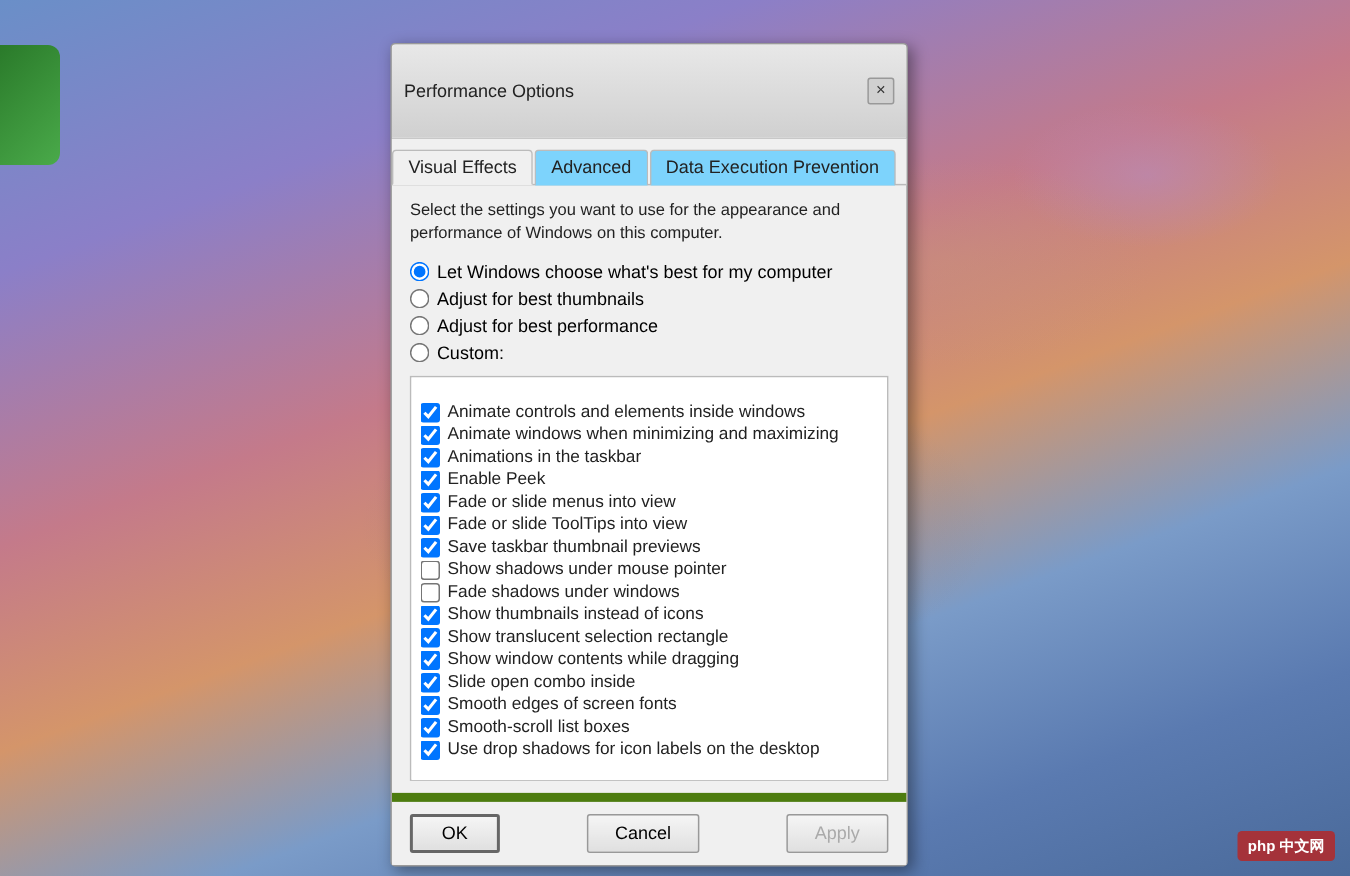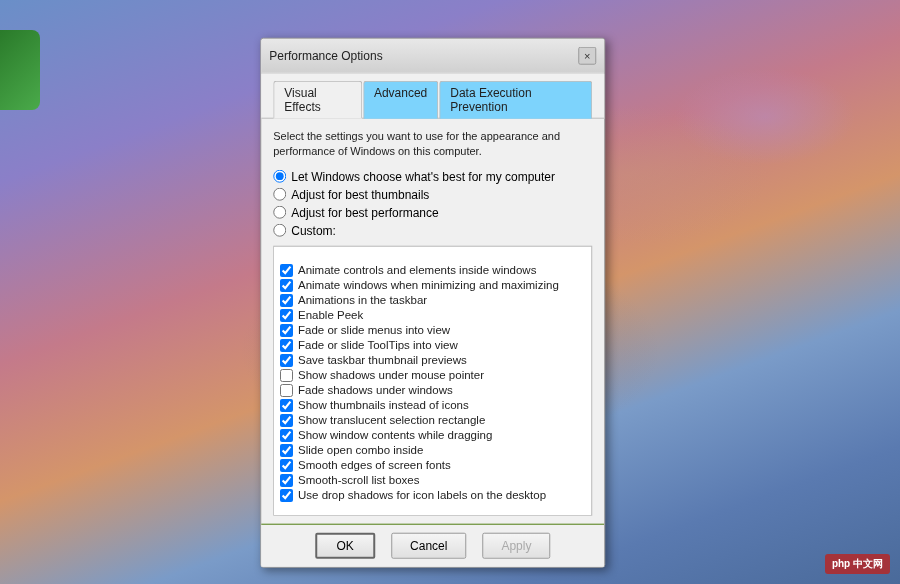--- a/index.html
+++ b/index.html
@@ -53,21 +53,21 @@
       left: 50%;
       transform: translate(-55%, -48%);
       width: 345px;
       background: #f0f0f0;
       border: 1px solid #999;
       box-shadow: 3px 3px 10px rgba(0,0,0,0.4);
       border-radius: 3px;
     }
     .dialog-titlebar {
       background: linear-gradient(to bottom, #e8e8e8, #d0d0d0);
-      padding: 8px 8px;
+      padding: 22px 8px;
       display: flex;
       justify-content: space-between;
       align-items: center;
       border-bottom: 1px solid #bbb;
       border-radius: 3px 3px 0 0;
     }
     .dialog-title {
       font-size: 12px;
       font-weight: normal;
       color: #222;
@@ -82,21 +82,21 @@
       display: flex;
       align-items: center;
       justify-content: center;
       font-size: 11px;
       color: #333;
     }
 
     
     .tabs {
       display: flex;
-      padding: 6px 12px 0;
+      padding: 6px 0 0;
       background: #f0f0f0;
       border-bottom: 1px solid #bbb;
       gap: 1px;
     }
     .tab {
       padding: 4px 10px;
       font-size: 12px;
       cursor: pointer;
       background: #7dd3fc;
       border: 1px solid #bbb;
@@ -162,23 +162,23 @@
       width: 13px;
       height: 13px;
       margin: 0;
       cursor: pointer;
     }
 
     
     .dialog-footer {
       padding: 8px 12px;
       display: flex;
-      justify-content: center;
+      justify-content: space-between;
       gap: 16px;
-      border-top: 1px solid #4d7c0f;
+      border-top: 6px solid #4d7c0f;
       background: #f0f0f0;
     }
     .btn {
       padding: 4px 18px;
       font-size: 12px;
       border: 1px solid #999;
       background: linear-gradient(to bottom, #f5f5f5, #e0e0e0);
       cursor: pointer;
       border-radius: 2px;
       min-width: 60px;

